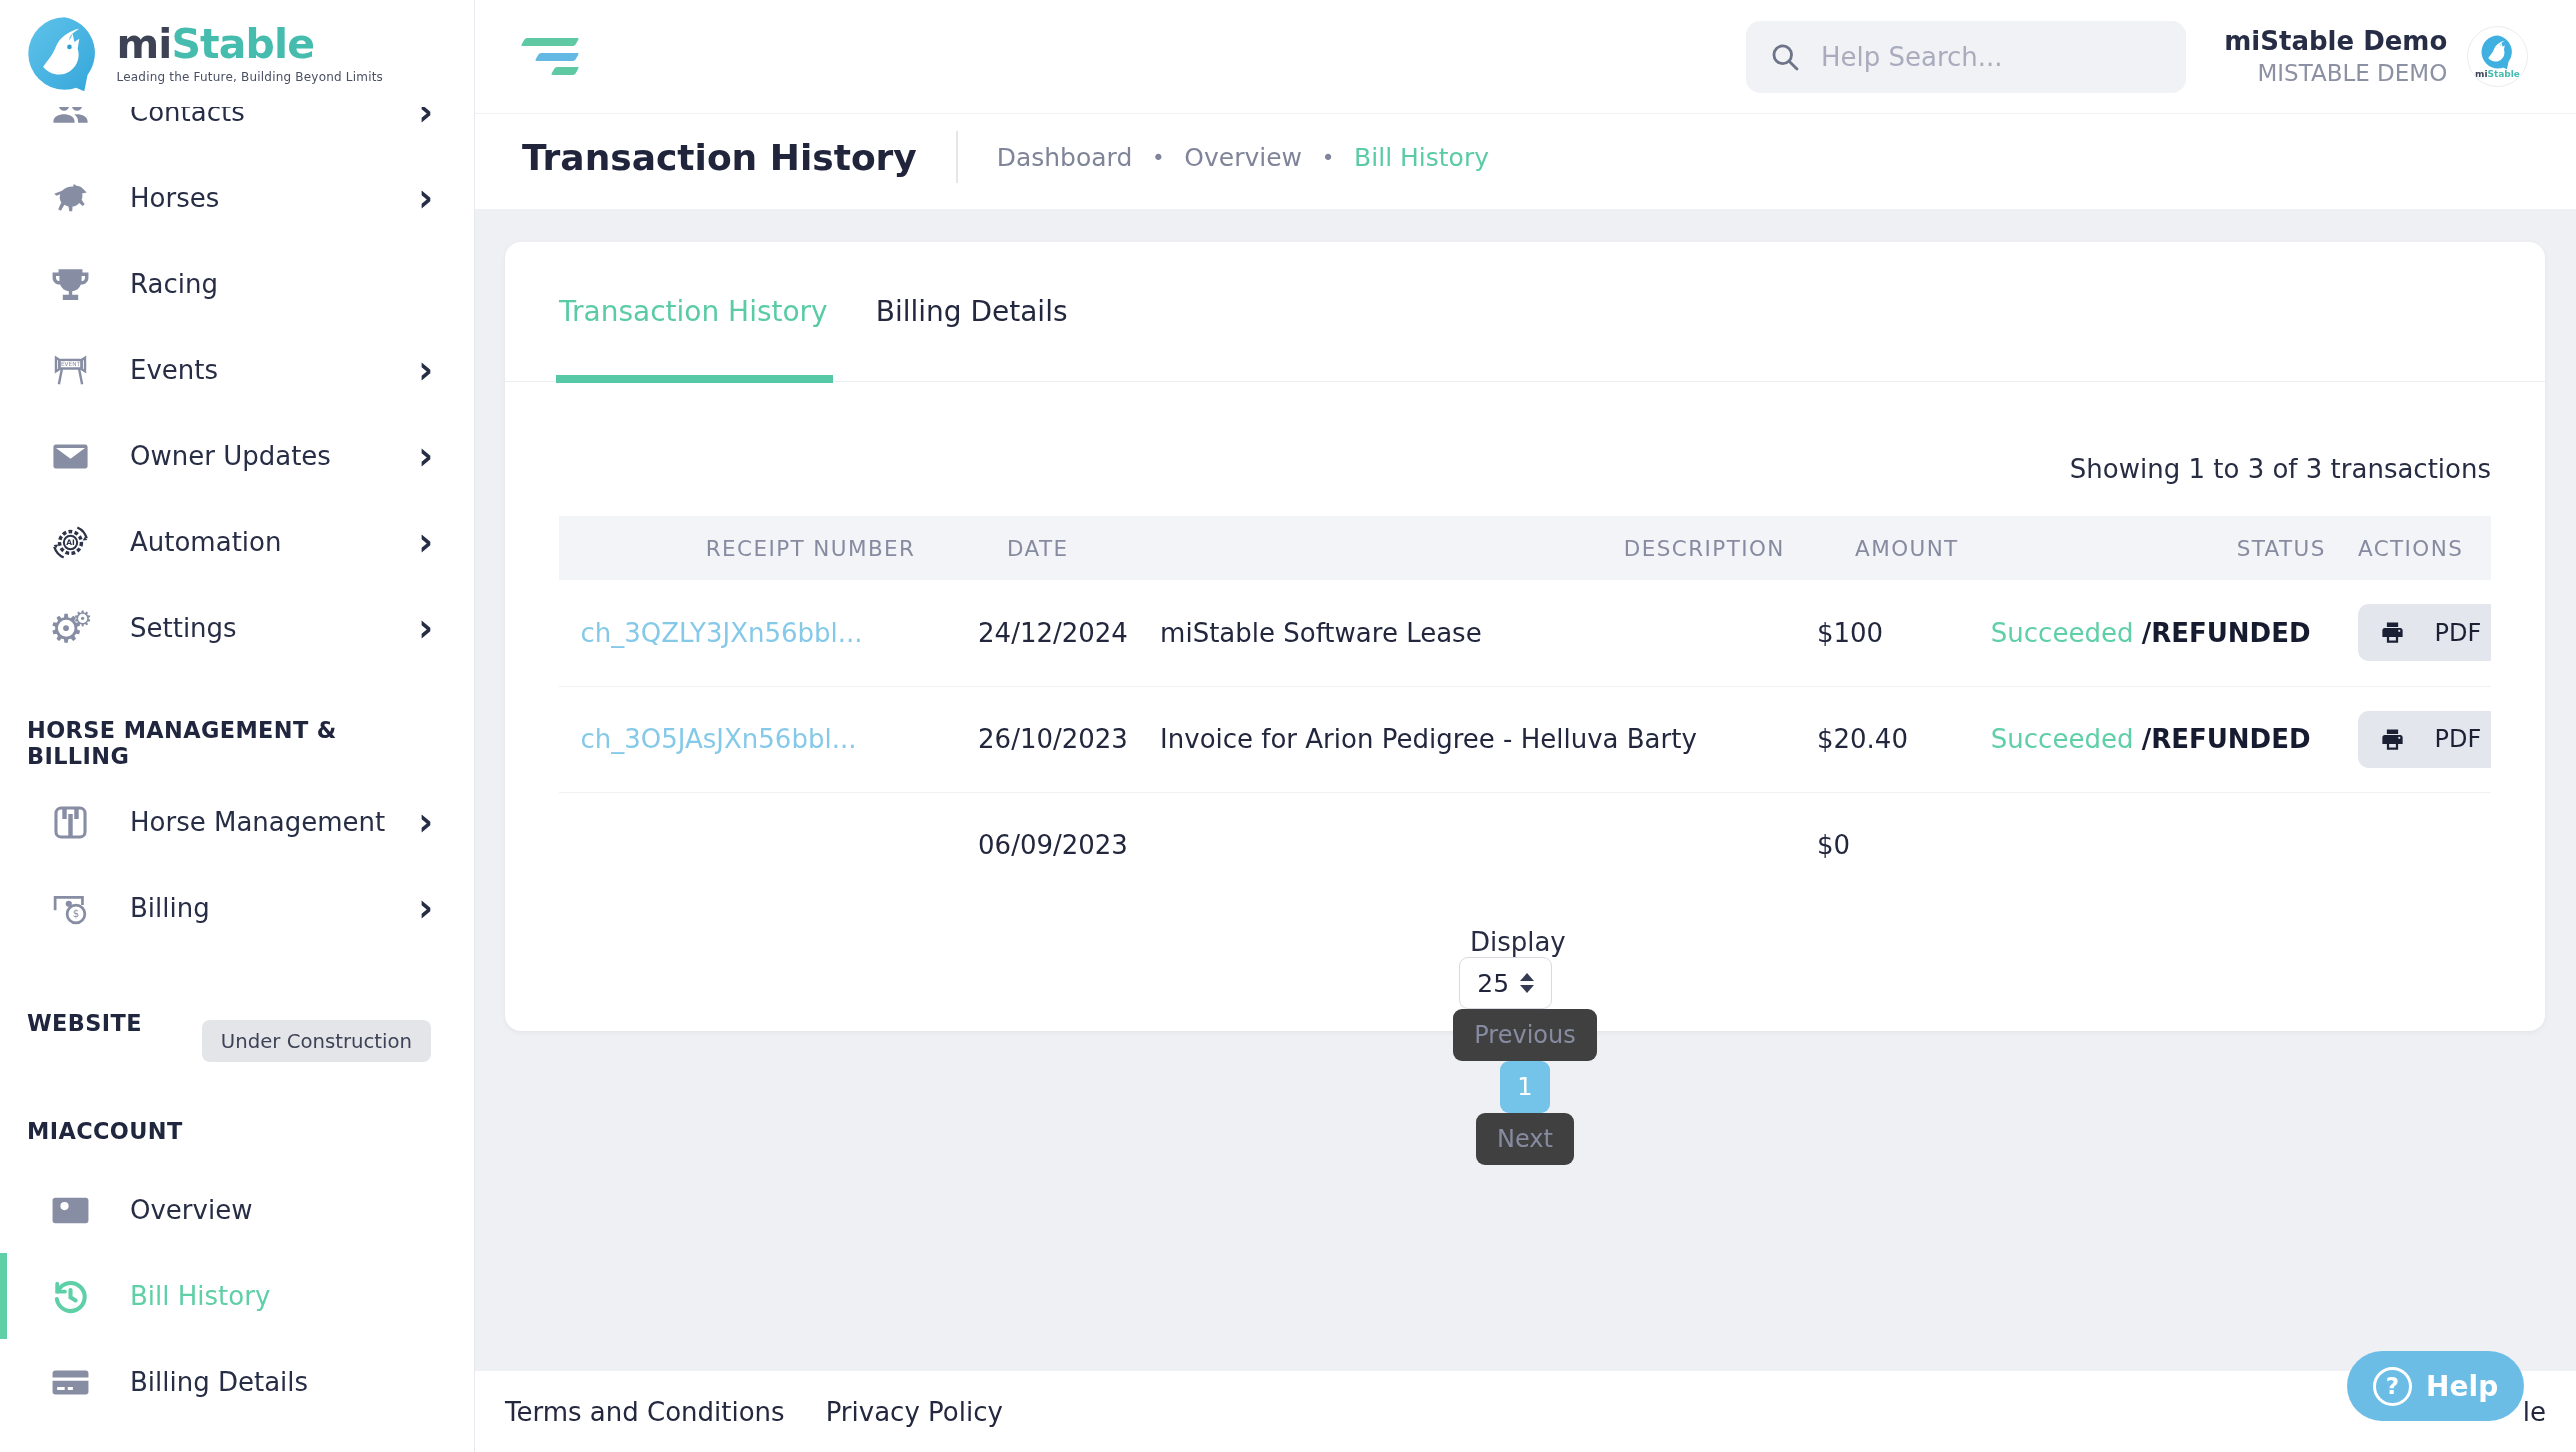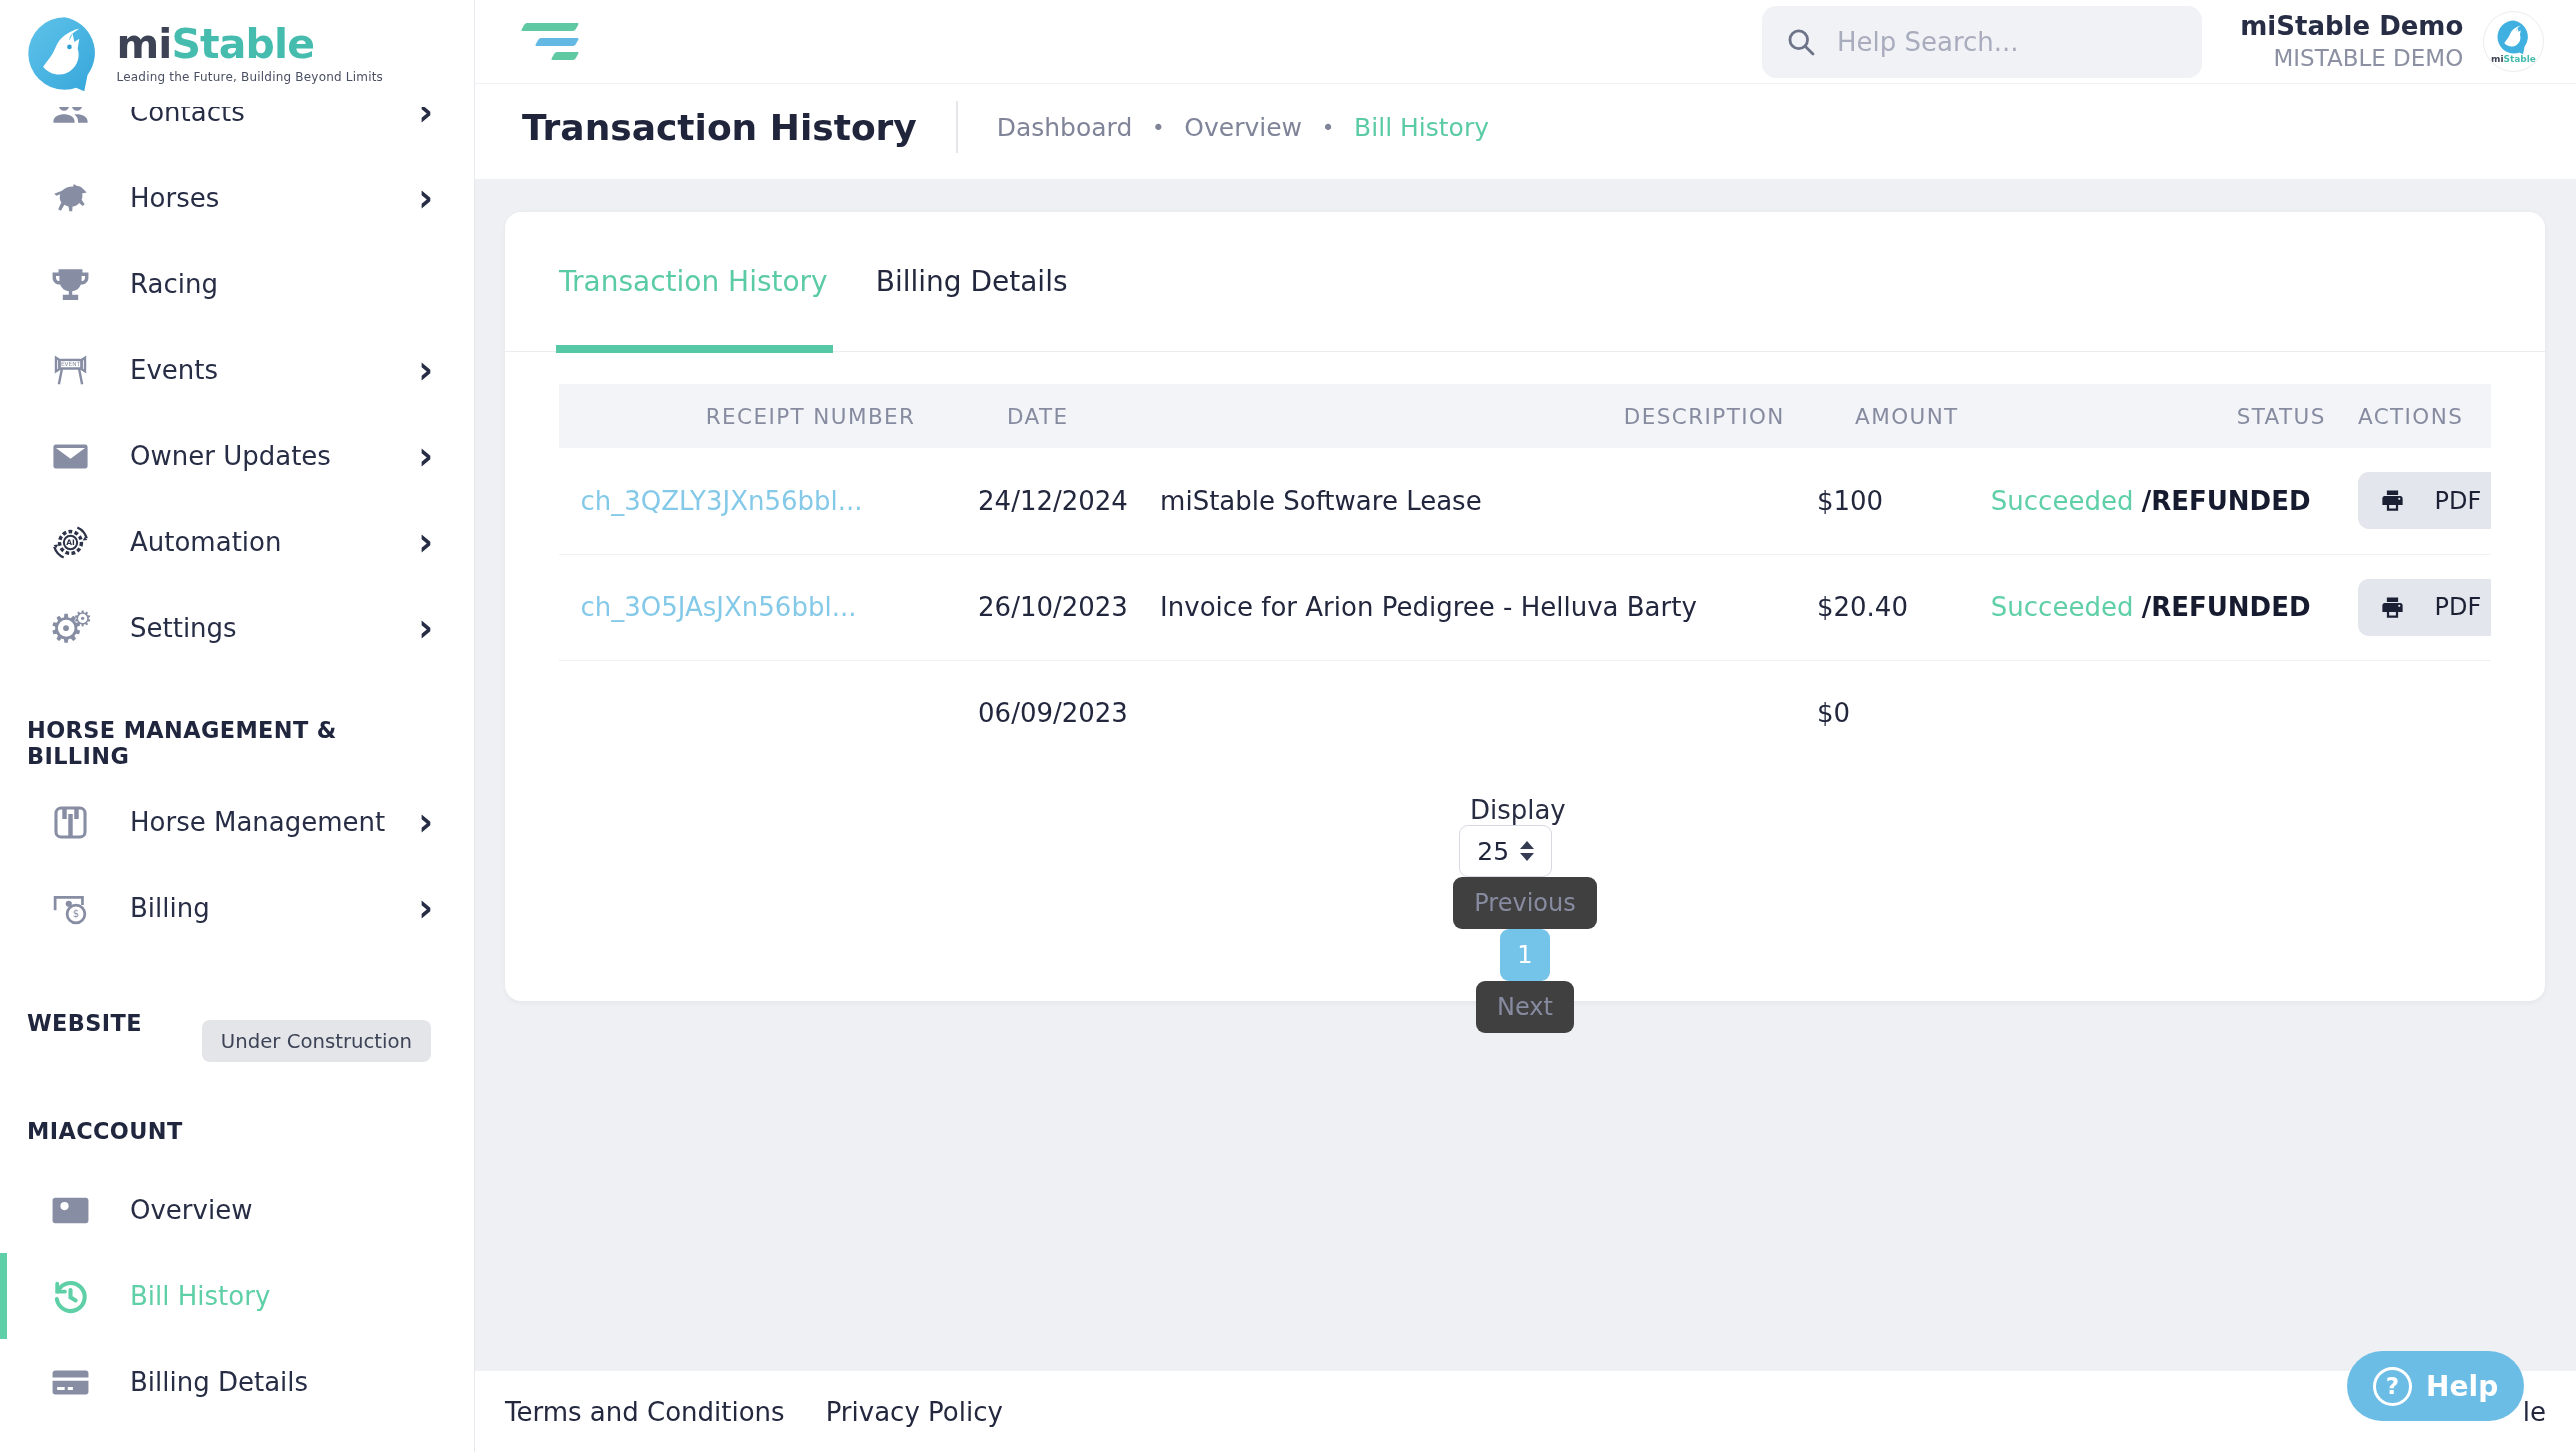--- a/index.html
+++ b/index.html
@@ -28,21 +28,21 @@
   .nav-item.active::before { content:""; position:absolute; left:0; top:0; bottom:0; width:7.2px; background:#5ecfa6; }
   .glyph-icon { font-size:38px; line-height:1; }
   .gear-big { font-size:39px; } .gear-small { font-size:21.5px; margin:-18px 0 0 -10.7px; }
 
   .section-title { margin-top:36px; height:72px; display:flex; align-items:center; justify-content:space-between; padding:0 43px 0 27px; font-size:22.4px; font-weight:bold; color:#20263d; letter-spacing:0.4px; }
   .badge { background:#e4e5e9; color:#3d4356; font-size:19.7px; font-weight:normal; padding:9.8px 19px; border-radius:8px; letter-spacing:0;margin-top:36px; }
 
   
   .main { margin-left:475px; height:100%; display:flex; flex-direction:column; position:relative; }
 
-  .topbar { height:84px; background:#fff; display:flex; align-items:center; padding:0 32px 0 47px; border-bottom:0.9px solid #f1f1f4; flex:none; }
+  .topbar { height:114px; background:#fff; display:flex; align-items:center; padding:0 48px 0 47px; border-bottom:0.9px solid #f1f1f4; flex:none; }
   .hamburger { width:57px; height:38px; position:relative; cursor:pointer; }
   .hamburger i { position:absolute; right:1.8px; height:8px; border-radius:1.8px; transform:skewX(-30deg); }
   .hamburger .b1 { top:0.9px;  width:54px; background:#5fc9a4; }
   .hamburger .b2 { top:15px; width:40px; background:#63b8e4; }
   .hamburger .b3 { top:29.5px; width:24px; background:#5fc9a4; }
 
   .search { margin-left:auto; width:440px; height:72px; background:#f1f2f5; border-radius:14.3px; display:flex; align-items:center; padding:0 23px; }
   .search svg { width:32px; height:32px; color:#6d7388; flex:none; }
   .search input { flex:1; margin-left:19.7px; border:none; outline:none; background:transparent; font-family:inherit; font-size:26px; color:#3a4054; }
   .search input::placeholder { color:#a8acbd; }
@@ -319,20 +319,21 @@
   </div>
 
   <div class="content">
     <div class="card">
 
       <div class="tabs">
         <div class="tab active">Transaction History</div>
         <div class="tab">Billing Details</div>
       </div>
 
+      <div class="showing">Showing 1 to 3 of 3 transactions</div>
 
       <table>
         <colgroup>
           <col class="c-receipt">
             <col class="c-date">
             <col class="c-desc">
             <col class="c-amount">
             <col class="c-status">
             <col class="c-actions">
         </colgroup>

